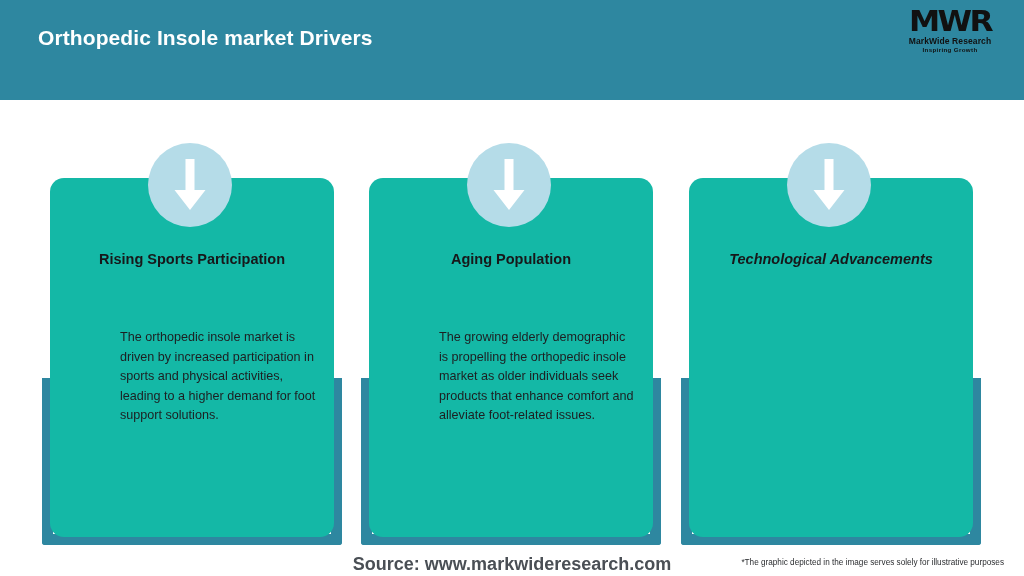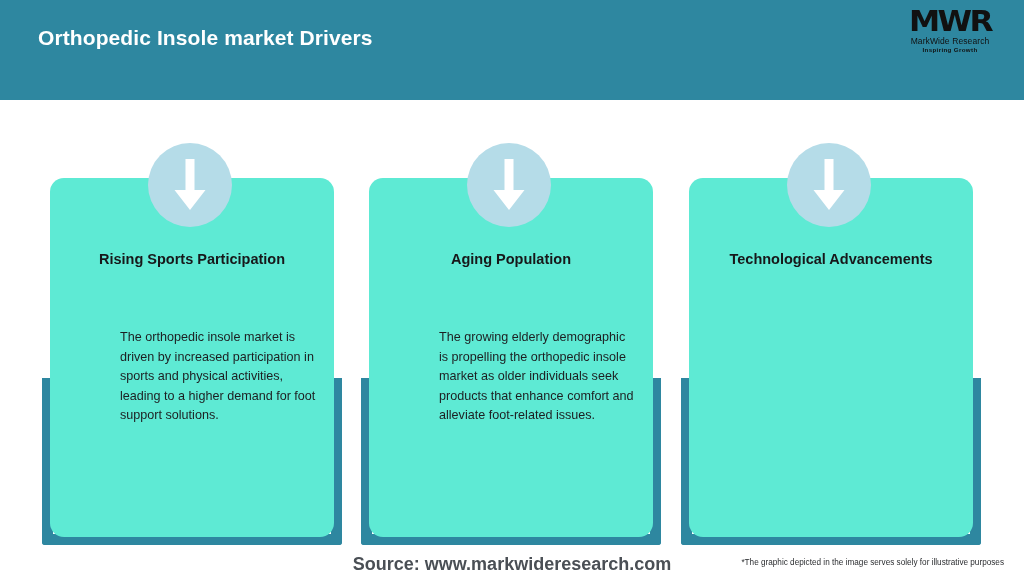--- a/index.html
+++ b/index.html
@@ -46,21 +46,21 @@
     font-size: 29px;
     font-weight: bold;
     color: #111111;
     letter-spacing: -2.4px;
     line-height: 30px;
     font-family: "DejaVu Sans", sans-serif;
     transform: scaleX(1.08);
   }
   #logo-name {
     font-size: 8.5px;
-    font-weight: normal;
+    font-weight: bold;
     color: #111111;
     line-height: 10px;
     letter-spacing: 0.1px;
   }
   #logo-tagline {
     font-size: 6.2px;
     font-weight: bold;
     color: #111111;
     line-height: 8px;
     letter-spacing: 0.35px;
@@ -74,21 +74,21 @@
   }
 
   .card-group {
     position: absolute;
     top: 0;
     width: 300px;
     height: 450px;
   }
   .card-group.g1 { left: 42px; }
   .card-group.g2 { left: 361px; }
-  .card-group.g3 { left: 681px; }
+  .card-group.g3 { left: 681px; font-style: italic; }
 
   
   .bracket {
     position: absolute;
     left: 0;
     top: 278px;           
     width: 300px;
     height: 167px;        
     border-left: 11px solid #2e87a0;
     border-right: 11px solid #2e87a0;
@@ -114,21 +114,21 @@
     display: block;
   }
 
   
   .card {
     position: absolute;
     left: 8px;
     top: 78px;            
     width: 284px;
     height: 359px;        
-    background: #5eead4;
+    background: #14b8a6;
     border-radius: 14px;
     z-index: 2;
   }
 
   .card-heading {
     position: absolute;
     left: 12px; right: 12px;
     top: 72px;
     text-align: center;
     font-size: 14.5px;

